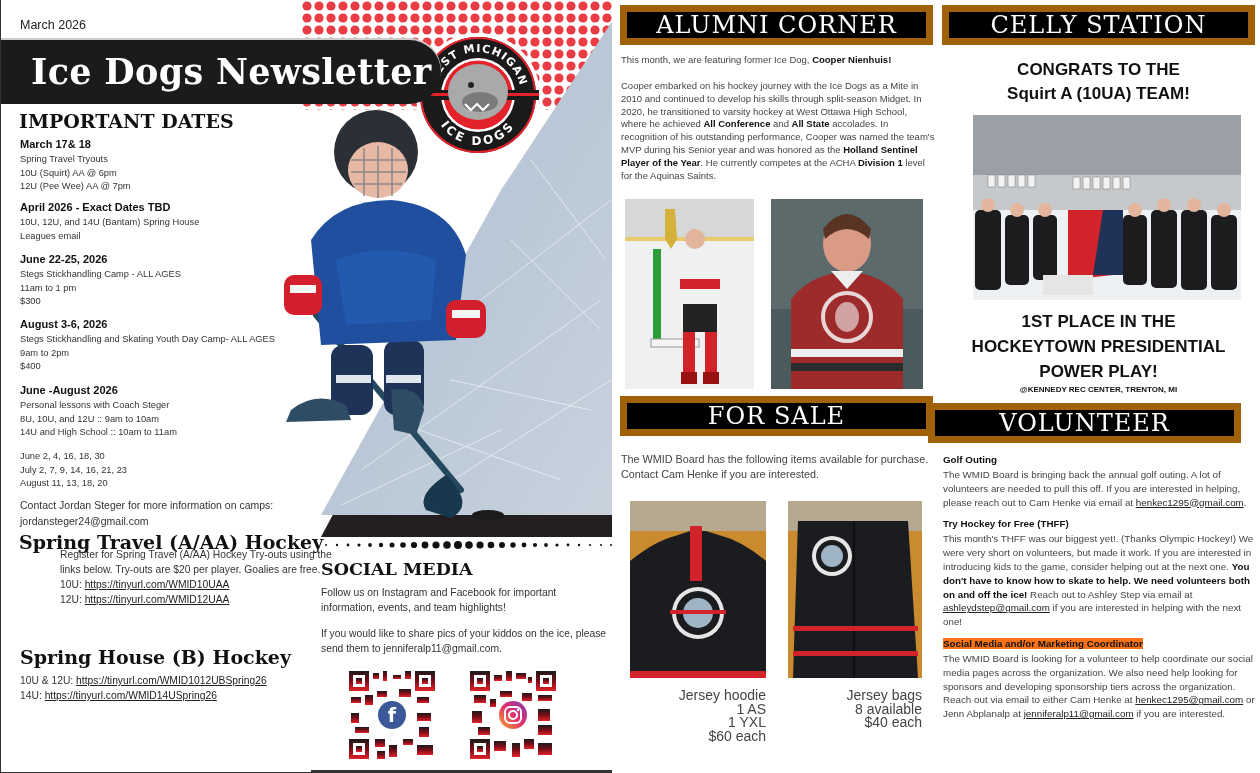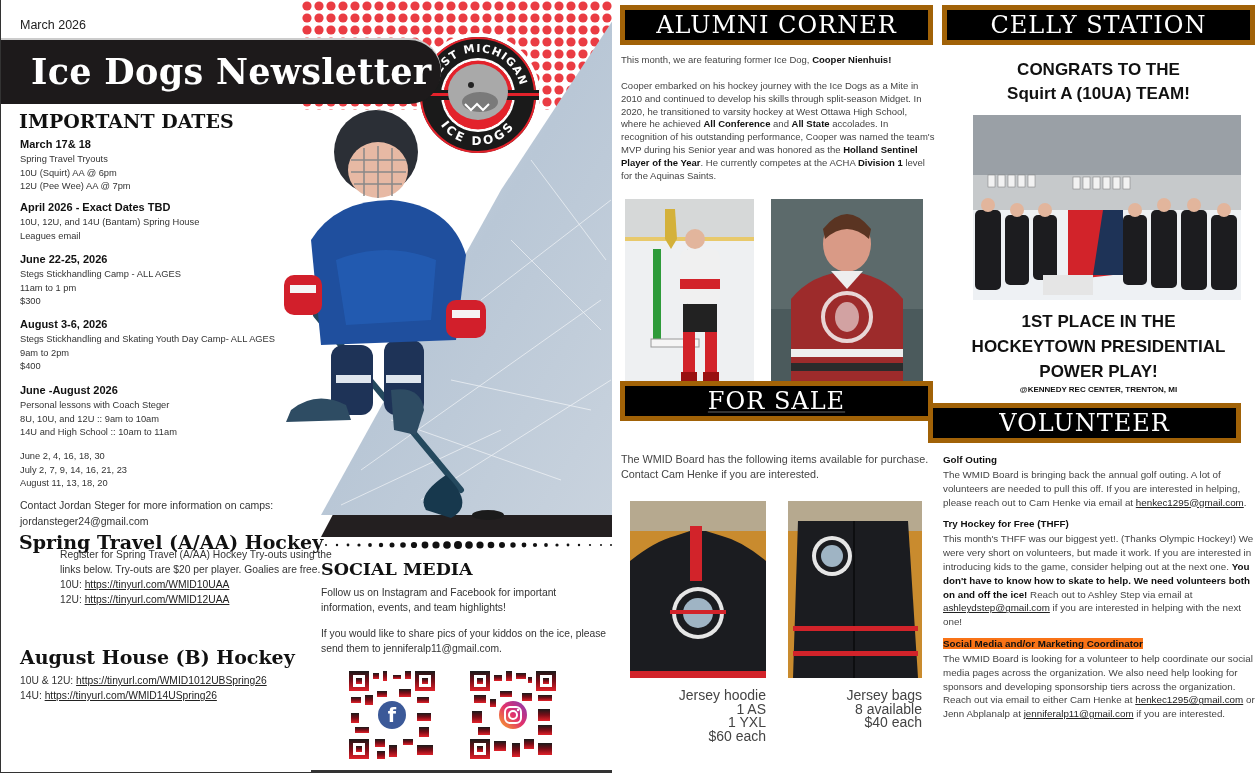--- a/index.html
+++ b/index.html
@@ -29,21 +29,21 @@
 
 #dots{position:absolute;left:322px;top:540px;width:290px;height:10px;}
 #social-title{position:absolute;left:320px;top:559px;font-size:17.5px;font-weight:bold;color:#111;}
 #social-p1{position:absolute;left:320px;top:585px;width:290px;font-size:10.3px;line-height:15px;}
 #social-p2{position:absolute;left:320px;top:626px;width:290px;font-size:10.3px;line-height:15px;}
 .qr{position:absolute;top:669px;width:90px;height:92px;}
 #bottom-line{position:absolute;left:310px;top:770px;width:302px;height:2px;background:#333;}
 
 
 #right-page{position:absolute;left:612px;top:0;width:648px;height:773px;background:#fff;}
-.banner{position:absolute;height:40px;background:#000;border:5px solid #a16207;display:flex;align-items:center;justify-content:center;}
+.banner{position:absolute;height:40px;background:#000;border:7px solid #a16207;display:flex;align-items:center;justify-content:center;}
 .banner span{color:#fff;font-size:24px;letter-spacing:1px;}
 .txt{position:absolute;font-size:9.5px;line-height:12.8px;color:#444;}
 .txt b{color:#111;}
 .photo{position:absolute;overflow:hidden;}
 .caption{position:absolute;text-align:right;font-size:14px;line-height:13.5px;color:#444;}
 .celly-h{position:absolute;text-align:center;font-weight:bold;color:#111;}
 .vol-h{font-size:9.8px;font-weight:bold;color:#111;margin-bottom:3px;}
 .vol-p{font-size:9.8px;line-height:13.8px;color:#444;margin-bottom:9px;}
 .vol-p b{color:#111;}
 .hl{background:#f97316;}
@@ -178,21 +178,21 @@
     <div>jordansteger24@gmail.com</div>
   </div>
 
   <div class="sec-h serif" style="left:18px;top:531px;">Spring Travel (A/AA) Hockey</div>
   <div class="sec-p" style="left:19px;top:547px;width:290px;margin-left:40px;">
     <div>Register for Spring Travel (A/AA) Hockey Try-outs using the links below. Try-outs are $20 per player. Goalies are free.</div>
     <div><span>10U: </span><a>https://tinyurl.com/WMID10UAA</a></div>
     <div><span>12U: </span><a>https://tinyurl.com/WMID12UAA</a></div>
   </div>
 
-  <div class="sec-h serif" style="left:19px;top:646px;">August House (B) Hockey</div>
+  <div class="sec-h serif" style="left:19px;top:646px;">Spring House (B) Hockey</div>
   <div class="sec-p" style="left:19px;top:673px;width:290px;">
     <div><span>10U &amp; 12U: </span><a>https://tinyurl.com/WMID1012UBSpring26</a></div>
     <div><span>14U: </span><a>https://tinyurl.com/WMID14USpring26</a></div>
   </div>
 
   <svg id="dots" viewBox="0 0 290 10">
     <g fill="#111">
       <circle cx="3" cy="5" r="1"></circle>
         <circle cx="14" cy="5" r="1.2"></circle>
         <circle cx="25" cy="5" r="1.4"></circle>
@@ -362,21 +362,21 @@
     <ellipse cx="76" cy="45" rx="24" ry="28" fill="#d99a86"></ellipse>
     <path d="M52 30 Q76 0 100 30 L98 40 Q76 20 54 40Z" fill="#5a3422"></path>
     <path d="M20 190 L20 100 Q40 75 76 72 Q112 75 132 100 L132 190Z" fill="#9d2b2b"></path>
     <path d="M60 72 L76 90 L92 72" fill="#eee"></path>
     <rect x="20" y="150" width="112" height="8" fill="#eee"></rect>
       <rect x="20" y="164" width="112" height="8" fill="#2b2b2b"></rect>
     <circle cx="76" cy="118" r="24" fill="none" stroke="#e8d5d5" stroke-width="4"></circle>
     <ellipse cx="76" cy="118" rx="12" ry="15" fill="#e8d5d5" opacity="0.7"></ellipse>
   </svg>
 
-  <div class="banner" style="left:8px;top:381px;width:313px;text-decoration:underline;">
+  <div class="banner" style="left:8px;top:396px;width:313px;">
     <span class="serif">FOR SALE</span>
   </div>
   <div class="txt" style="left:9px;top:452px;width:312px;font-size:10.8px;line-height:15px;">The WMID Board has the following items available for purchase. Contact Cam Henke if you are interested.</div>
 
   <svg class="photo" style="left:18px;top:501px;width:136px;height:177px;" viewBox="0 0 136 177" preserveAspectRatio="none">
     <rect width="136" height="177" fill="#c98b2e"></rect>
     <rect width="136" height="30" fill="#b6a98f"></rect>
     <path d="M0 60 Q25 40 45 35 L60 30 L76 30 L92 35 Q112 40 136 60 L136 177 L0 177Z" fill="#1b1c20"></path>
     <rect x="60" y="25" width="12" height="55" fill="#d2232a"></rect>
     <circle cx="68" cy="112" r="26" fill="#e6e6e6"></circle>

